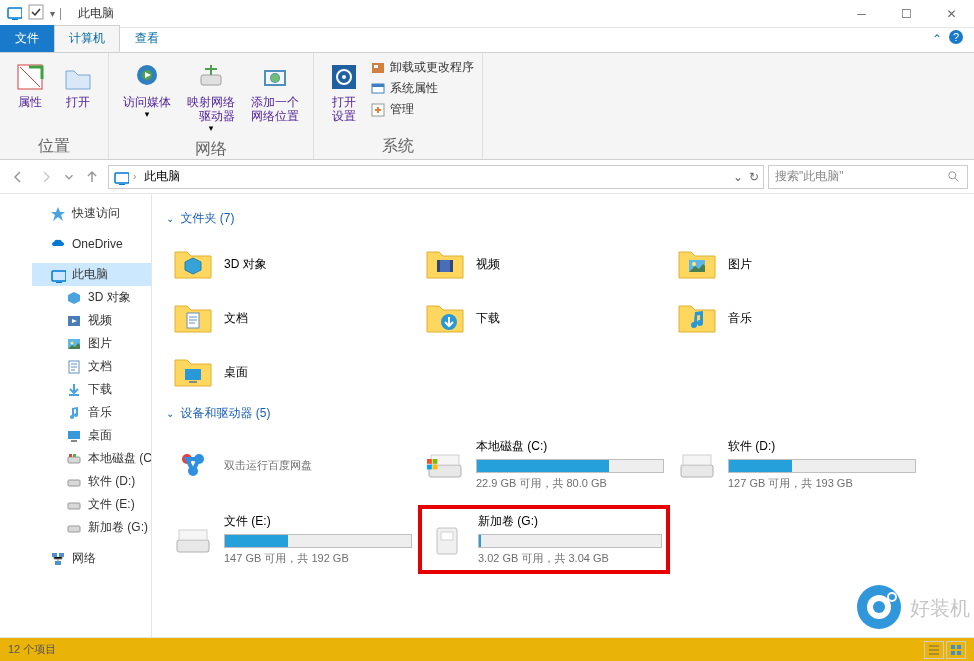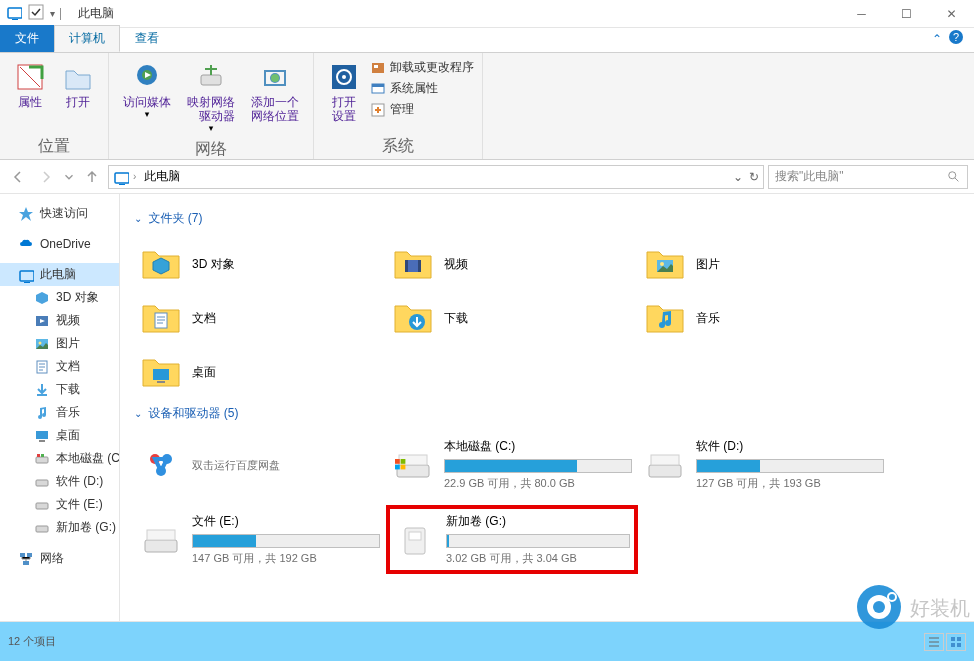--- a/index.html
+++ b/index.html
@@ -36,21 +36,21 @@
 .navbar .navarrow svg { width: 16px; height: 16px; }
 .navbar .addr { flex: 1; height: 24px; border: 1px solid #ccc; display: flex; align-items: center; padding: 0 4px; gap: 4px; }
 .navbar .addr svg { width: 16px; height: 16px; }
 .navbar .addr .crumb { padding: 0 4px; }
 .navbar .addr .drop { margin-left: auto; display:flex; gap:6px; color:#666;}
 .navbar .search { width: 200px; height: 24px; border: 1px solid #ccc; display: flex; align-items: center; padding: 0 6px; color: #888; }
 .navbar .search .ph { flex: 1; }
 .navbar .search svg { width: 14px; height: 14px; }
 
 .body { display: flex; height: 460px; }
-.navpane { width: 120px; border-right: 1px solid #e5e5e5; padding: 8px 0; overflow-y: auto; }
+.navpane { width: 120px; border-right: 1px solid #e5e5e5; padding: 8px 0; overflow-y: auto; margin-left: 32px; }
 .navpane .nitem { display: flex; align-items: center; gap: 6px; padding: 3px 6px 3px 18px; font-size: 12px; color: #333; white-space: nowrap;}
 .navpane .nitem.sub { padding-left: 34px; }
 .navpane .nitem.sel { background: #cce8ff; }
 .navpane .nitem svg { width: 16px; height: 16px; flex-shrink:0;}
 .navpane .spacer { height: 8px; }
 
 .content { flex: 1; padding: 10px 14px; overflow-y: auto; }
 .grouphead { display: flex; align-items: center; gap: 6px; color: #1a5fb4; font-size: 12px; margin: 6px 0 10px; }
 .grouphead .tri { font-size: 10px; }
 .foldergrid { display: flex; flex-wrap: wrap; }
@@ -64,21 +64,21 @@
 .drive .dicon { width: 42px; height: 42px; display: flex; align-items: center; justify-content: center; }
 .drive .dicon svg { width: 40px; height: 40px; }
 .drive .dinfo { flex: 1; }
 .drive .dname { font-size: 12px; margin-bottom: 4px; }
 .drive .dbar { height: 14px; border: 1px solid #bfbfbf; background: #eee; position: relative; margin-bottom: 3px; }
 .drive .dbar .fill { height: 100%; background: #26a0da; }
 .drive .dtext { font-size: 11px; color: #6f6f6f; }
 .drive.hl { border: 4px solid #e60000; padding: 4px; }
 .drive.nobar .dtext{margin-top:2px;}
 
-.status { position: absolute; bottom: 0; left: 0; right: 0; height: 40px; border-top: 1px solid #e5e5e5; display: flex; align-items: center; padding: 0 8px; font-size: 11px; color: #555; background:#7dd3fc;}
+.status { position: absolute; bottom: 0; left: 0; right: 0; height: 24px; border-top: 1px solid #e5e5e5; display: flex; align-items: center; padding: 0 8px; font-size: 11px; color: #555; background:#eab308;}
 .status .viewbtns { margin-left: auto; display: flex; gap: 2px; }
 .status .viewbtns div { width: 20px; height: 18px; border: 1px solid #ccc; display: flex; align-items: center; justify-content: center; }
 
 .watermark { position: absolute; right: 4px; bottom: 26px; display: flex; align-items: center; gap: 6px; opacity: 0.9; }
 .watermark .logo svg { width: 50px; height: 50px; }
 .watermark .wtext { font-size: 20px; color: #c0c0c0; font-weight: 500; }
 </style>
 </head>
 <body>
 

